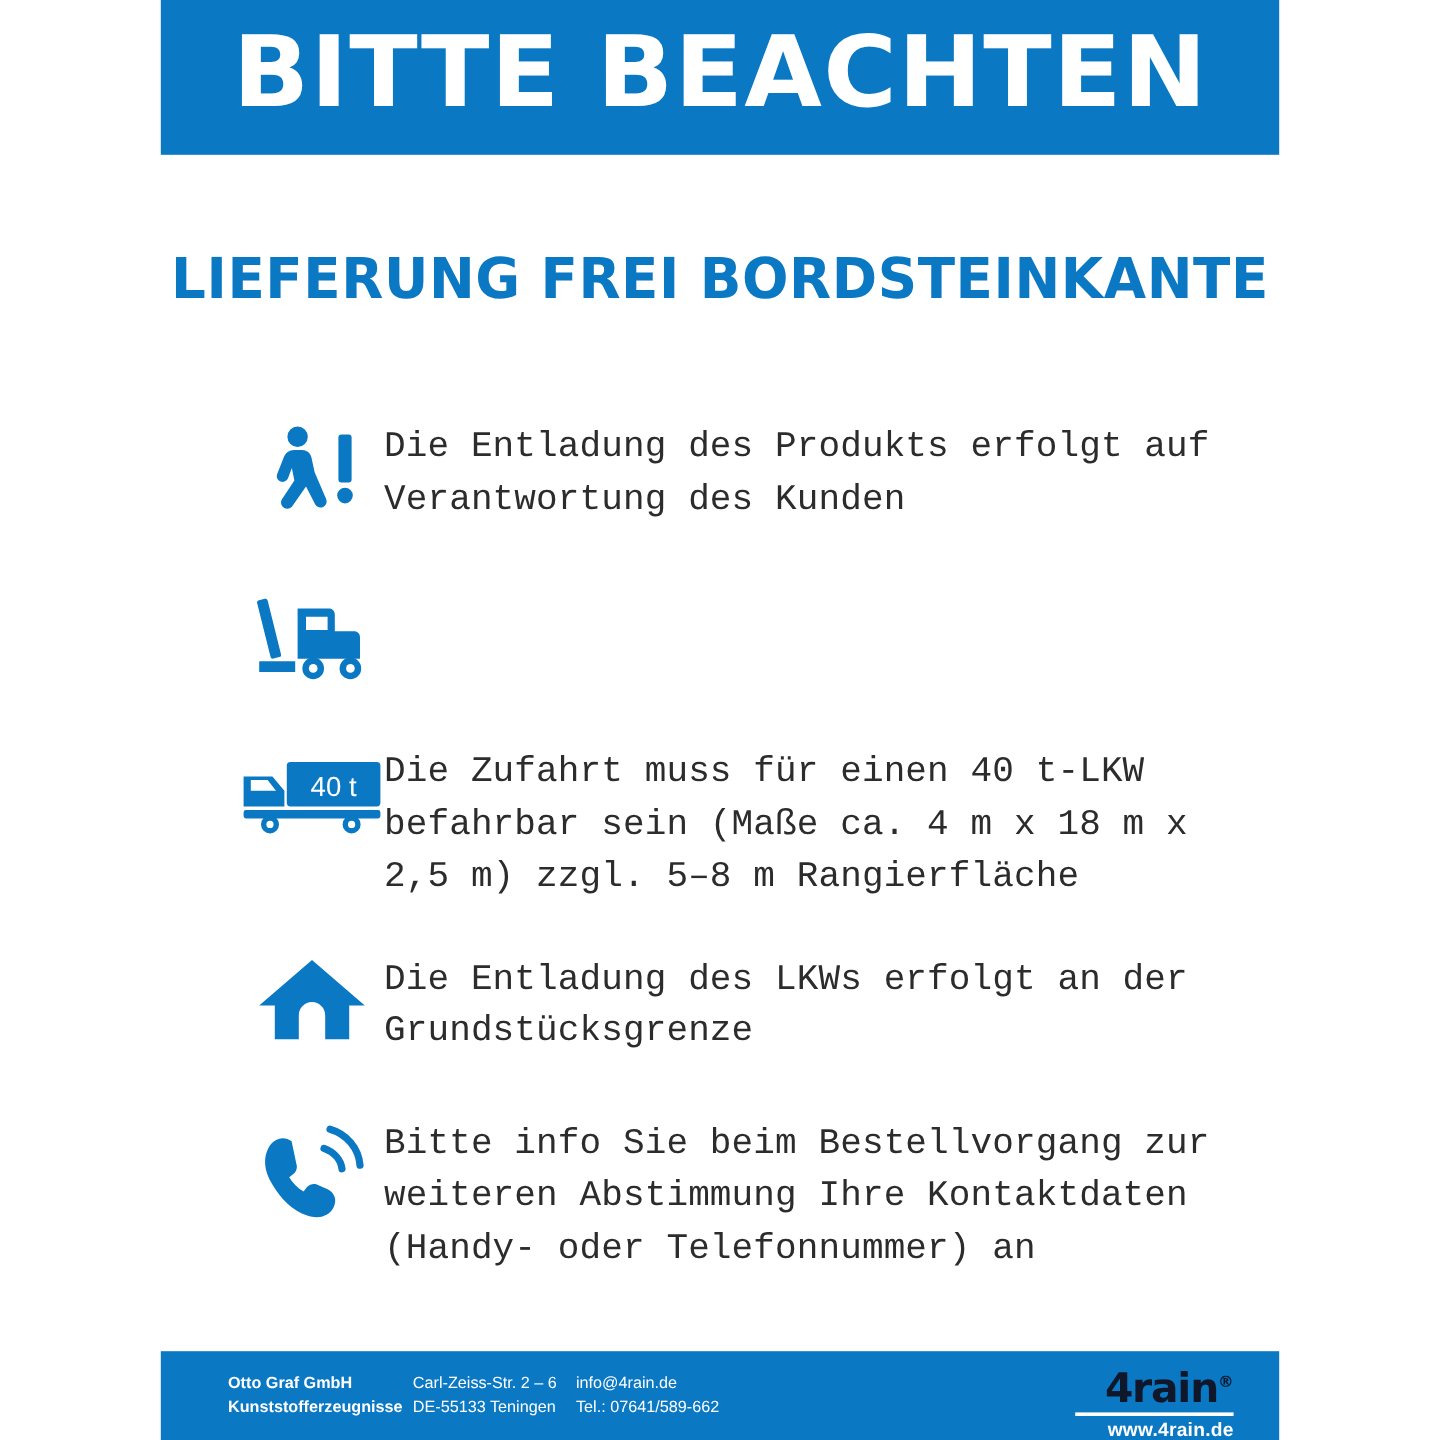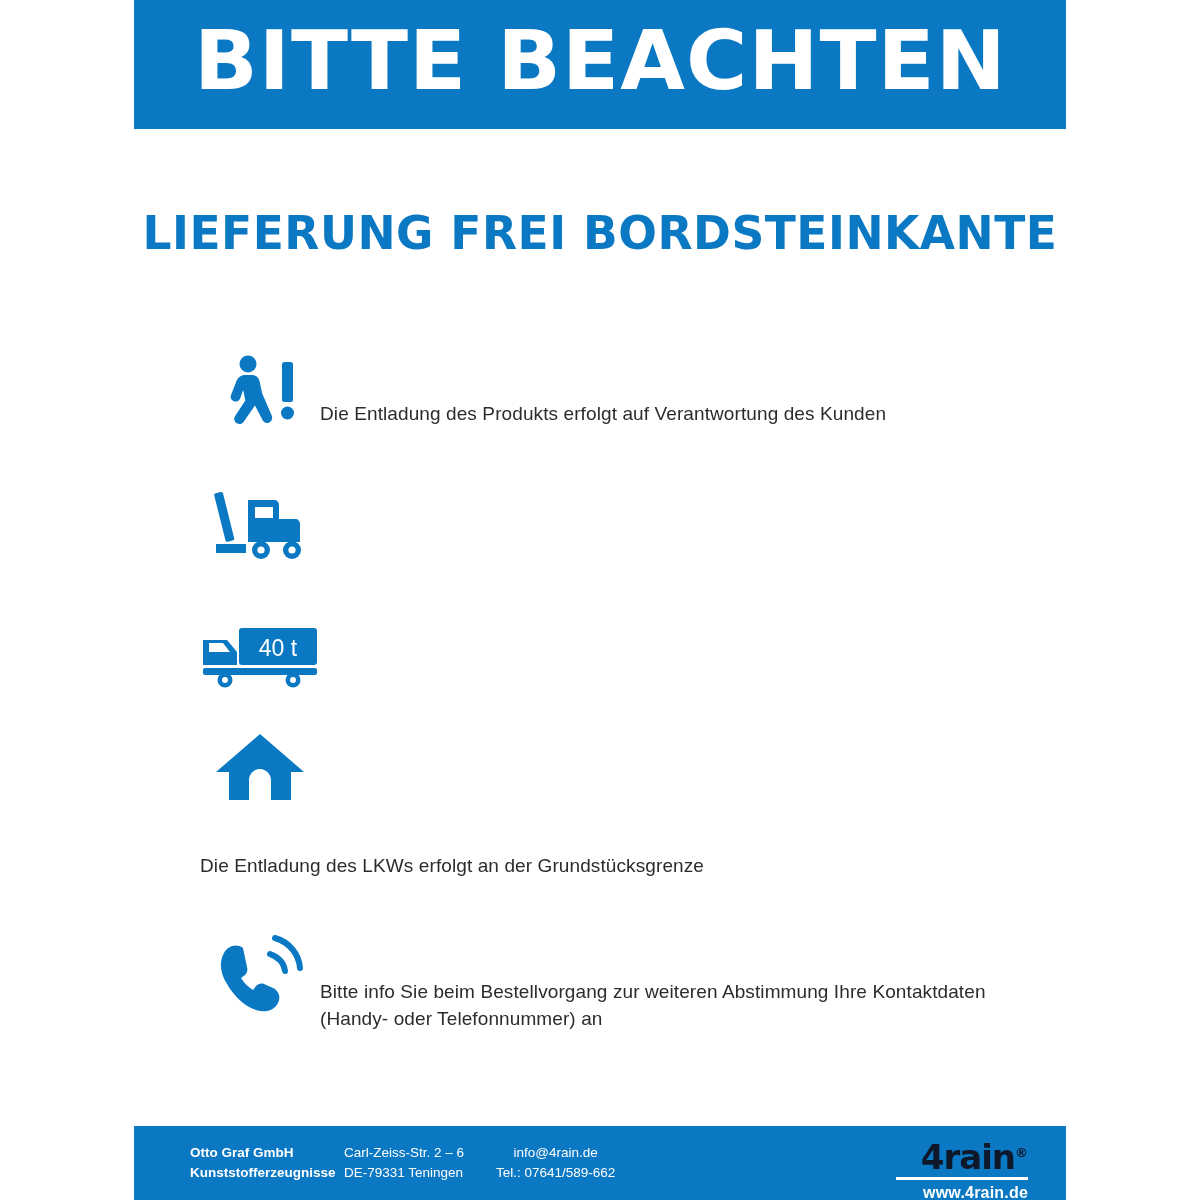--- a/index.html
+++ b/index.html
@@ -68,51 +68,50 @@
   .bullet-icon {
     width: 120px;
     min-width: 120px;
     display: flex;
     justify-content: center;
     align-items: flex-start;
     padding-top: 4px;
   }
   .bullet-text {
     color: #2c2c2c;
-    font-family: Liberation Sans, sans-serif;
-    font-size: 19px;
+    font-family: Liberation Mono, monospace;
+    font-size: 30px;
     line-height: 1.45;
     padding-top: 2px;
     letter-spacing: 0.1px;
-    margin-top: 48px;
   }
   .bullet-row.r1 { margin-bottom: 52px; }
   .bullet-row.r2 { margin-bottom: 52px; }
   .bullet-row.r3 { margin-bottom: 40px; }
-  .bullet-row.r4 { margin-bottom: 48px; flex-direction: column; }
+  .bullet-row.r4 { margin-bottom: 48px; }
 
   
   .footer-bar {
     position: absolute;
     left: 134px;
     top: 1126px;
     width: 932px;
     height: 82px;
     background: #0a78c2;
     color: #ffffff;
   }
   .footer-col {
     position: absolute;
     font-family: "Liberation Sans", sans-serif;
     font-size: 13.5px;
     line-height: 1.45;
   }
   .footer-col.c1 { left: 56px; top: 17px; font-weight: bold; }
   .footer-col.c2 { left: 210px; top: 17px; }
-  .footer-col.c3 { left: 362px; top: 17px; text-align: center; }
+  .footer-col.c3 { left: 346px; top: 17px; }
 
   .footer-logo {
     position: absolute;
     right: 38px;
     top: 14px;
     text-align: right;
   }
   .logo-mark {
     font-family: "DejaVu Sans", sans-serif;
     font-weight: bold;
@@ -203,20 +202,21 @@
           <rect x="2" y="50" width="114" height="7" rx="2"></rect>
 
           <circle cx="24" cy="62" r="7.5"></circle>
           <circle cx="24" cy="62" r="3" fill="#ffffff"></circle>
           <circle cx="92" cy="62" r="7.5"></circle>
           <circle cx="92" cy="62" r="3" fill="#ffffff"></circle>
         </g>
         <text x="77" y="38" text-anchor="middle" fill="#ffffff" font-family="Liberation Sans, sans-serif" font-size="23" font-weight="normal">40 t</text>
       </svg>
     </div>
+    <div class="bullet-text">Die Zufahrt muss für einen 40 t-LKW befahrbar sein (Maße ca. 4 m x 18 m x 2,5 m) zzgl. 5–8 m Rangierfläche</div>
   </div>
 
   <div class="bullet-row r4">
     <div class="bullet-icon">
       <svg width="92" height="70" viewBox="0 0 92 70">
         <g fill="#0a78c2">
           <path d="M46 2 L2 40 h13 v28 h20 V48 c0-6 5-11 11-11 6 0 11 5 11 11 v20 h20 V40 h13z"></path>
         </g>
       </svg>
     </div>
@@ -240,21 +240,21 @@
 
 </div>
 
 <div class="footer-bar">
   <div class="footer-col c1">
     <div>Otto Graf GmbH</div>
     <div>Kunststofferzeugnisse</div>
   </div>
   <div class="footer-col c2">
     <div>Carl-Zeiss-Str. 2 – 6</div>
-    <div>DE-79331 Teningen</div>
+    <div>DE-55133 Teningen</div>
   </div>
   <div class="footer-col c3">
     <div>info@4rain.de</div>
     <div>Tel.: 07641/589-662</div>
   </div>
 
   <div class="footer-logo">
     <div class="logo-mark">
       <span>4</span><span>rain</span><span class="sup">®</span>
     </div>

